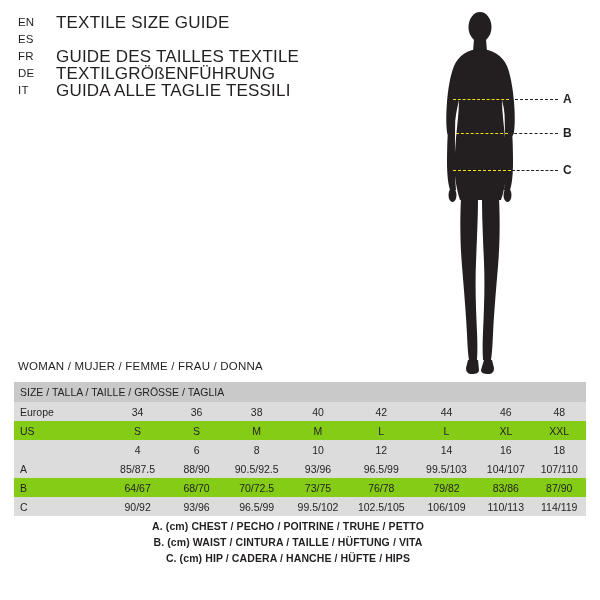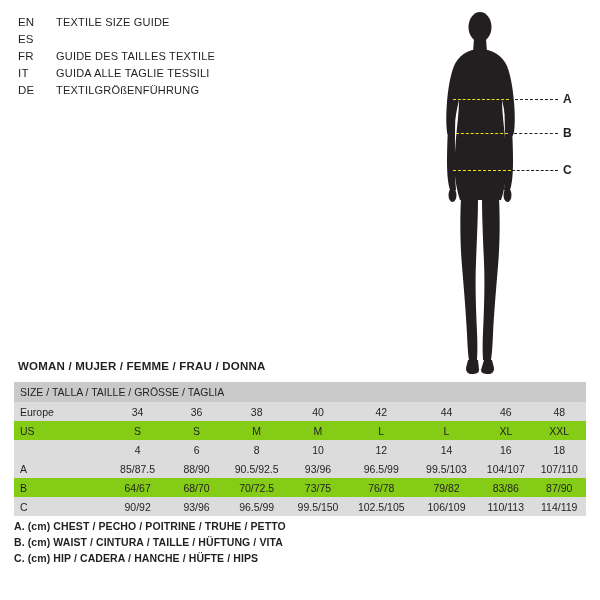--- a/index.html
+++ b/index.html
@@ -34,21 +34,21 @@
     height: 17px;
     line-height: 17px;
   }
   .lang-code {
     width: 38px;
     font-size: 11.5px;
     letter-spacing: 0.2px;
     color: #231f20;
   }
   .lang-text {
-    font-size: 11px;
+    font-size: 17px;
     letter-spacing: 0.2px;
     color: #231f20;
   }
 
   
   .figure-wrap {
     position: absolute;
     top: 4px;
     left: 400px;
     width: 190px;
@@ -73,21 +73,21 @@
     color: #231f20;
     line-height: 12px;
   }
 
   
   .woman-title {
     position: absolute;
     top: 360px;
     left: 18px;
     font-size: 11.5px;
-    font-weight: bold;
+    font-weight: normal;
     letter-spacing: 0.2px;
   }
 
   table.size-table {
     position: absolute;
     top: 382px;
     left: 14px;
     width: 572px;
     border-collapse: collapse;
     font-size: 10.5px;
@@ -109,22 +109,23 @@
     font-size: 10.5px;
     height: 16px;
   }
   tr.shade td { background: #dcdcdc; }
   tr.plain td { background: #84cc16; }
 
   
   .legend {
     position: absolute;
     top: 518px;
-    left: 14px;
+    left: 8px;
     width: 560px;
+    text-align: center;
   }
   .legend div {
     font-size: 10.5px;
     font-weight: bold;
     line-height: 16px;
     letter-spacing: 0.1px;
   }
 </style>
 </head>
 <body>
@@ -137,26 +138,26 @@
       <span class="lang-text">TEXTILE SIZE GUIDE</span>
     </div>
     <div class="lang-row">
       <span class="lang-code">ES</span>
     </div>
     <div class="lang-row">
       <span class="lang-code">FR</span>
       <span class="lang-text">GUIDE DES TAILLES TEXTILE</span>
     </div>
     <div class="lang-row">
+      <span class="lang-code">DE</span>
+      <span class="lang-text">TEXTILGRÖßENFÜHRUNG</span>
+    </div>
+    <div class="lang-row">
       <span class="lang-code">IT</span>
       <span class="lang-text">GUIDA ALLE TAGLIE TESSILI</span>
-    </div>
-    <div class="lang-row">
-      <span class="lang-code">DE</span>
-      <span class="lang-text">TEXTILGRÖßENFÜHRUNG</span>
     </div>
   </div>
 
   <div class="figure-wrap">
     <svg class="figure-svg" width="190" height="375" viewBox="0 0 190 375">
       <g fill="#231f20">
 
         <ellipse cx="80" cy="23" rx="11.5" ry="15"></ellipse>
 
         <path d="M74,35 L86,35 L87,48 L73,48 Z"></path>
@@ -290,21 +291,21 @@
         <td>79/82</td>
         <td>83/86</td>
         <td>87/90</td>
       </tr>
 
       <tr class="shade">
         <td class="rowhead">C</td>
         <td>90/92</td>
         <td>93/96</td>
         <td>96.5/99</td>
-        <td>99.5/150</td>
+        <td>99.5/102</td>
         <td>102.5/105</td>
         <td>106/109</td>
         <td>110/113</td>
         <td>114/119</td>
       </tr>
     </tbody>
   </table>
 
   <div class="legend">
     <div>A. (cm) CHEST / PECHO / POITRINE / TRUHE / PETTO</div>

